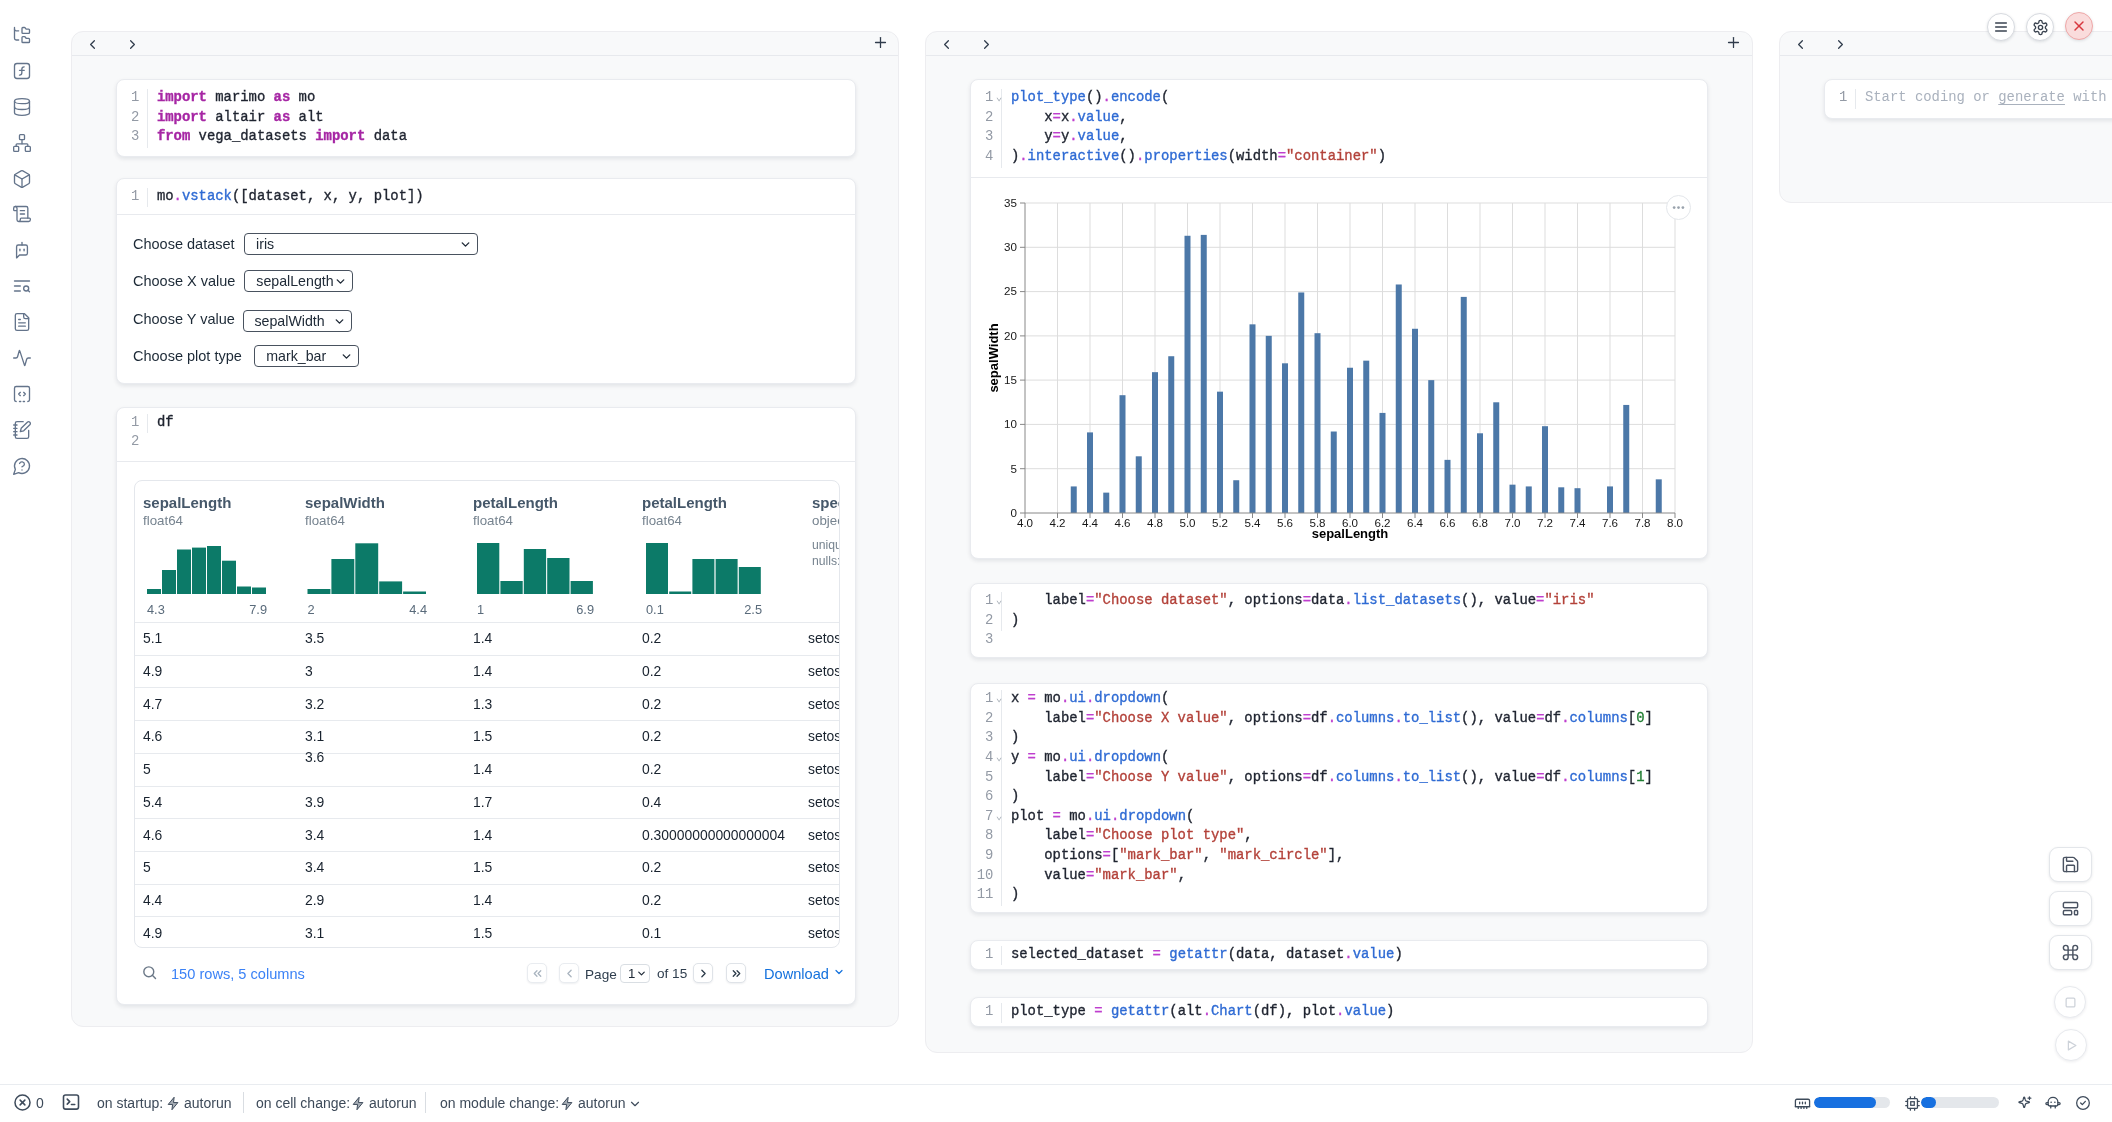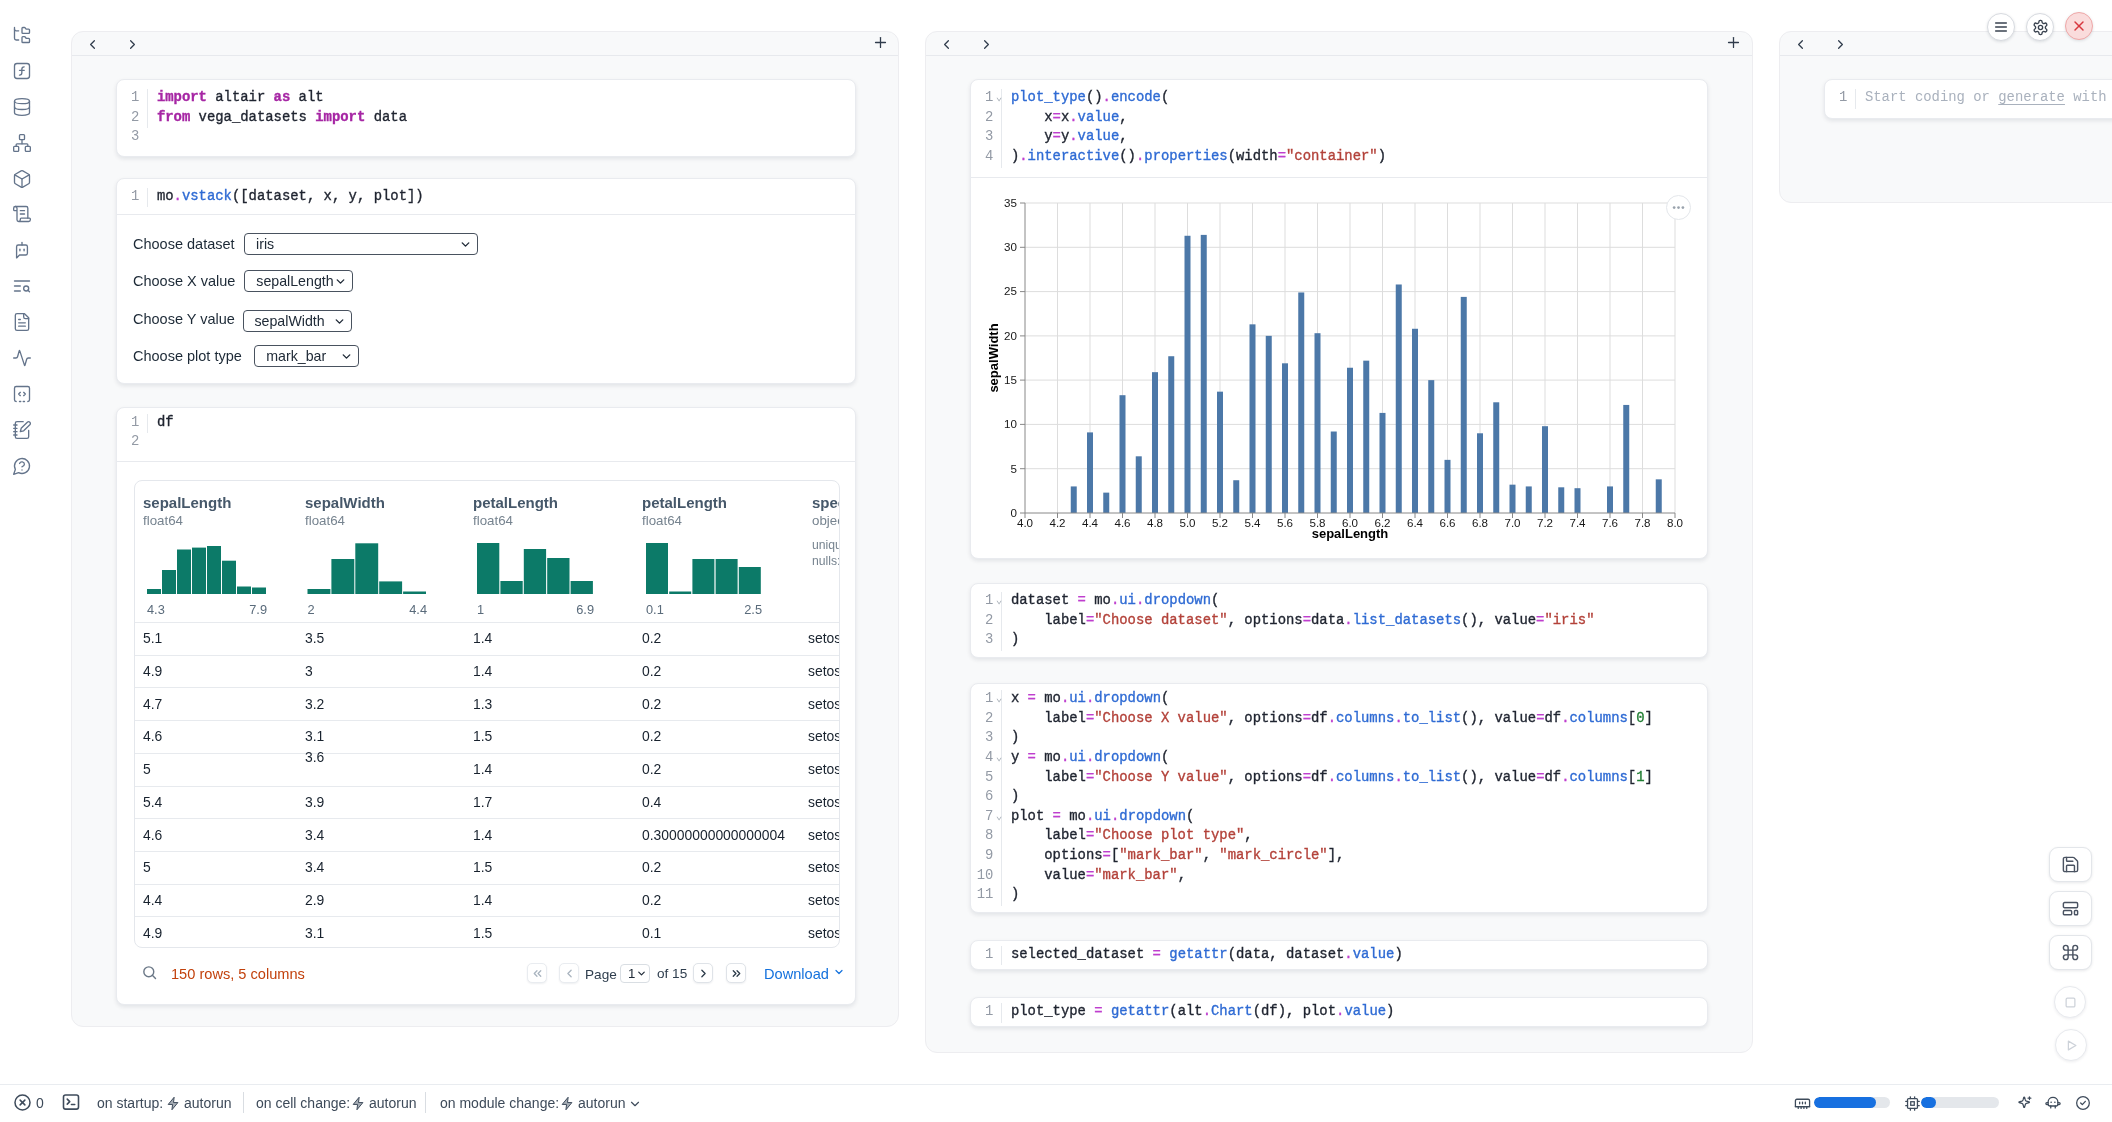--- a/index.html
+++ b/index.html
@@ -27,21 +27,21 @@
 .sel{position:absolute;height:22px;border:1px solid #49525f;border-radius:4px;background:#fff;display:flex;align-items:center;padding-left:11px;font-size:14.2px;color:#202b38}
 .sch{position:absolute;right:5px;top:4px}
 .tbl{position:absolute;left:17px;top:72px;width:706px;height:468px;border:1px solid #e4e7ec;border-radius:8px;background:#fff;overflow:hidden}
 .th{position:absolute;font-size:15px;font-weight:bold;color:#46586a;white-space:nowrap}
 .tt{position:absolute;font-size:13.3px;color:#76838f;white-space:nowrap}
 .tu{position:absolute;font-size:12.2px;color:#76838f;white-space:nowrap}
 .hsvg{position:absolute}
 .hx{position:absolute;font-size:12.8px;color:#5a6b7b}
 .trow{position:absolute;left:0;width:706px;border-top:1px solid #e7eaee}
 .td{position:absolute;font-size:13.9px;color:#18222e;white-space:nowrap}
-.ftxt{position:absolute;font-size:14.6px;color:#c2410c;white-space:nowrap}
+.ftxt{position:absolute;font-size:14.6px;color:#3b82f6;white-space:nowrap}
 .ftxt2{position:absolute;font-size:13.6px;color:#2f3e4e;white-space:nowrap}
 .pgb{position:absolute;top:555px;width:20px;height:20px;border:1px solid;border-radius:5px;background:#fff;display:flex;align-items:center;justify-content:center;box-shadow:0 1px 2px rgba(20,30,50,.07)}
 .psel{position:absolute;left:503px;top:556px;width:30px;height:19px;border:1px solid #d9dee3;border-radius:4px;background:#fff;font-size:13.2px;color:#202b38;display:flex;align-items:center;justify-content:space-between;padding:0 2px 0 7px}
 .dl{position:absolute;left:647px;top:558px;font-size:14.6px;color:#1371dd;display:flex;}
 .chsvg{position:absolute}
 .axl{font:11.6px "Liberation Sans",sans-serif;fill:#181818}
 .axt{font:bold 13px "Liberation Sans",sans-serif;fill:#000}
 .dotbtn{position:absolute;left:695px;top:115px;width:25px;height:25px;border:1px solid #e4e7eb;border-radius:50%;background:#fff;display:flex;align-items:center;justify-content:center}
 .cirbtn{position:absolute;width:28px;height:28px;border-radius:50%;background:#fff;border:1px solid #d8dbe0;box-shadow:0 1px 3px rgba(20,30,50,.12);display:flex;align-items:center;justify-content:center}
 .cirbtn.red{background:#fadcdc;border-color:#efa8a8}
@@ -187,20 +187,21 @@
     </div>
   </div>
 <div class="cell" style="left:116px;top:79px;width:740px;height:78px">
     <div class="ca" style="padding-top:9.2px;">
       <div class="gut">
         <div class="gl">1</div>
         <div class="gl">2</div>
         <div class="gl">3</div>
       </div>
       <div class="lines">
+        <div class="cdl"><span class="k">import</span>&nbsp;marimo&nbsp;<span class="k">as</span>&nbsp;mo</div>
         <div class="cdl"><span class="k">import</span>&nbsp;altair&nbsp;<span class="k">as</span>&nbsp;alt</div>
         <div class="cdl"><span class="k">from</span>&nbsp;vega_datasets&nbsp;<span class="k">import</span>&nbsp;data</div>
       </div>
     </div>
   </div>
 <div class="cell" style="left:116px;top:178px;width:740px;height:206px">
     <div class="ca" style="padding-top:8.9px;height:35.5px;border-bottom:1px solid #e8eaee;box-sizing:border-box;">
       <div class="gut">
         <div class="gl">1</div>
       </div>
@@ -542,21 +543,20 @@
     </div>
   </div>
 <div class="cell" style="left:970px;top:583px;width:738px;height:75px">
     <div class="ca" style="padding-top:8.2px;">
       <div class="gut">
         <div class="gl">1<span class="fch">⌄</span></div>
         <div class="gl">2</div>
         <div class="gl">3</div>
       </div>
       <div class="lines">
-        <div class="cdl">dataset&nbsp;<span class="o">=</span>&nbsp;mo<span class="o">.</span><span class="b">ui</span><span class="o">.</span><span class="b">dropdown</span>(</div>
         <div class="cdl">&nbsp;&nbsp;&nbsp;&nbsp;label<span class="o">=</span><span class="s">"Choose&nbsp;dataset"</span>,&nbsp;options<span class="o">=</span>data<span class="o">.</span><span class="b">list_datasets</span>(),&nbsp;value<span class="o">=</span><span class="s">"iris"</span></div>
         <div class="cdl">)</div>
       </div>
     </div>
   </div>
 <div class="cell" style="left:970px;top:683px;width:738px;height:230px">
     <div class="ca" style="padding-top:6.2px;">
       <div class="gut">
         <div class="gl">1<span class="fch">⌄</span></div>
         <div class="gl">2</div>

